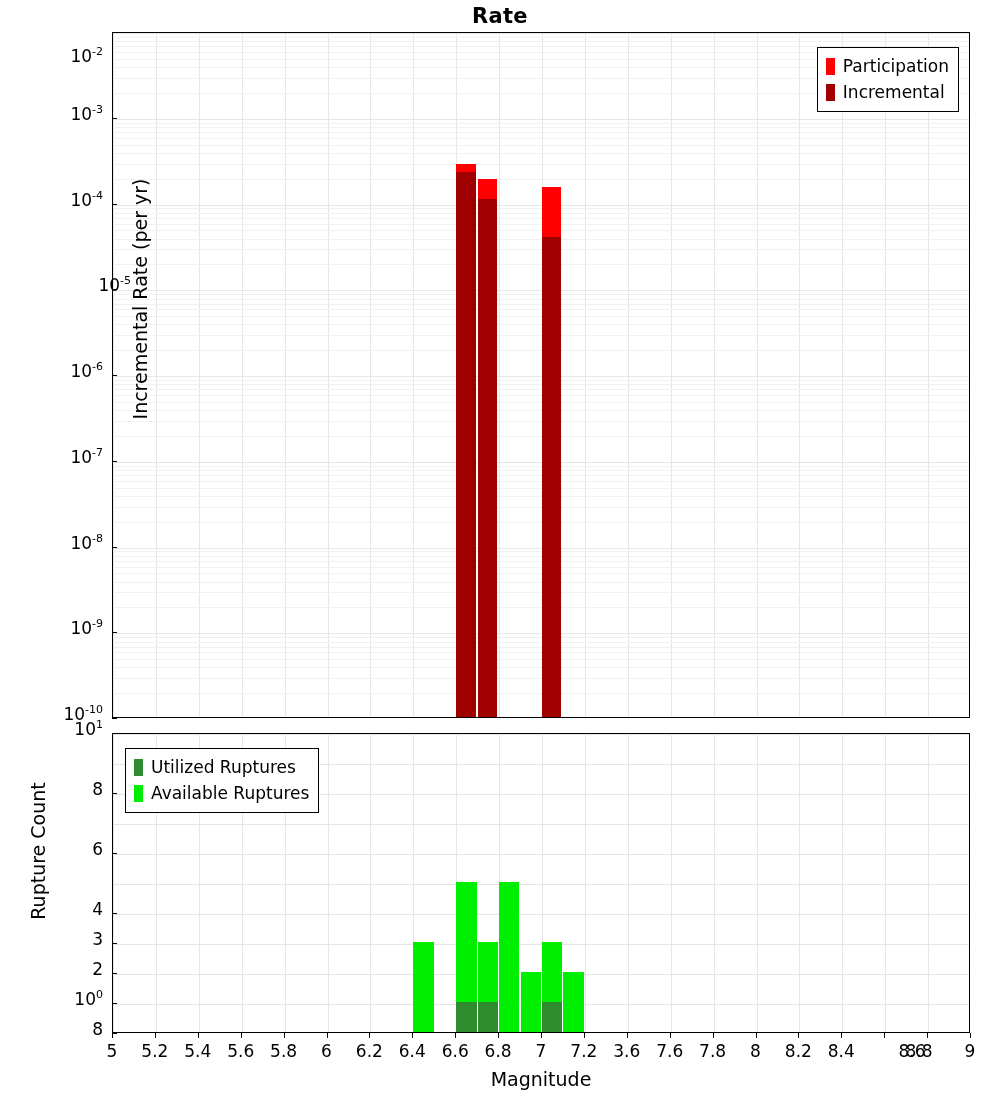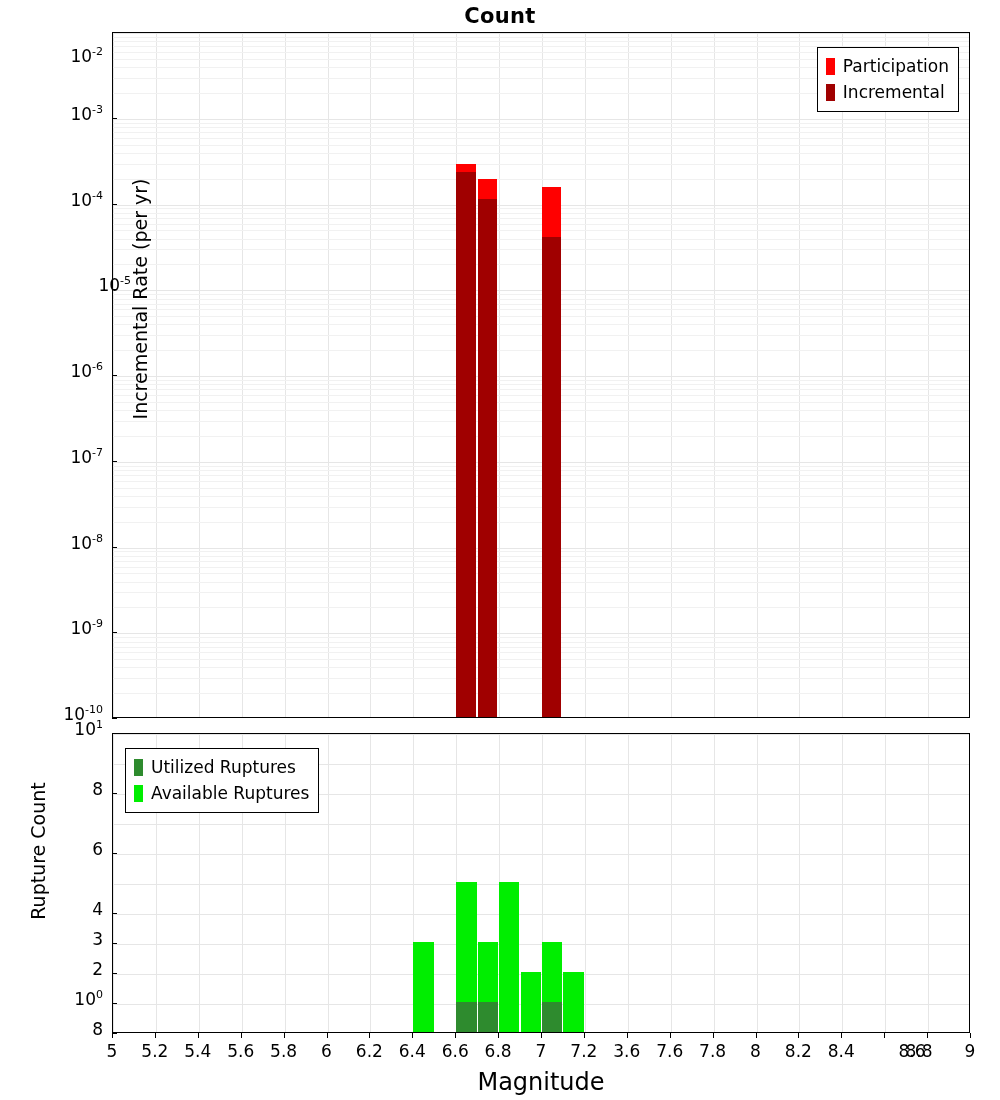--- a/index.html
+++ b/index.html
@@ -134,21 +134,21 @@
     transform-origin: center center;
     text-align: center;
     font-size: 19px;
   }
   #xlabel {
     position: absolute;
     left: 112px;
     top: 1068px;
     width: 858px;
     text-align: center;
-    font-size: 24px;
+    font-size: 19px;
   }
 
   
   .legend {
     position: absolute;
     background: #ffffff;
     border: 1.1px solid #000000;
     padding: 6px 9px 6px 8px;
     font-size: 17px;
     line-height: 1.5;
@@ -171,21 +171,21 @@
     height: 17px;
     margin-right: 8px;
     flex: 0 0 auto;
   }
 </style>
 </head>
 <body>
 
 <div id="figure">
 
-  <div id="title">Count</div>
+  <div id="title">Rate</div>
 
   <div id="ax-top">
     <div id="top-grid">
         <div class="grid-line-v" style="left: 0px;"></div>
         <div class="grid-line-v" style="left: 42.9px;"></div>
         <div class="grid-line-v" style="left: 85.8px;"></div>
         <div class="grid-line-v" style="left: 128.7px;"></div>
         <div class="grid-line-v" style="left: 171.6px;"></div>
         <div class="grid-line-v" style="left: 214.5px;"></div>
         <div class="grid-line-v" style="left: 257.4px;"></div>

